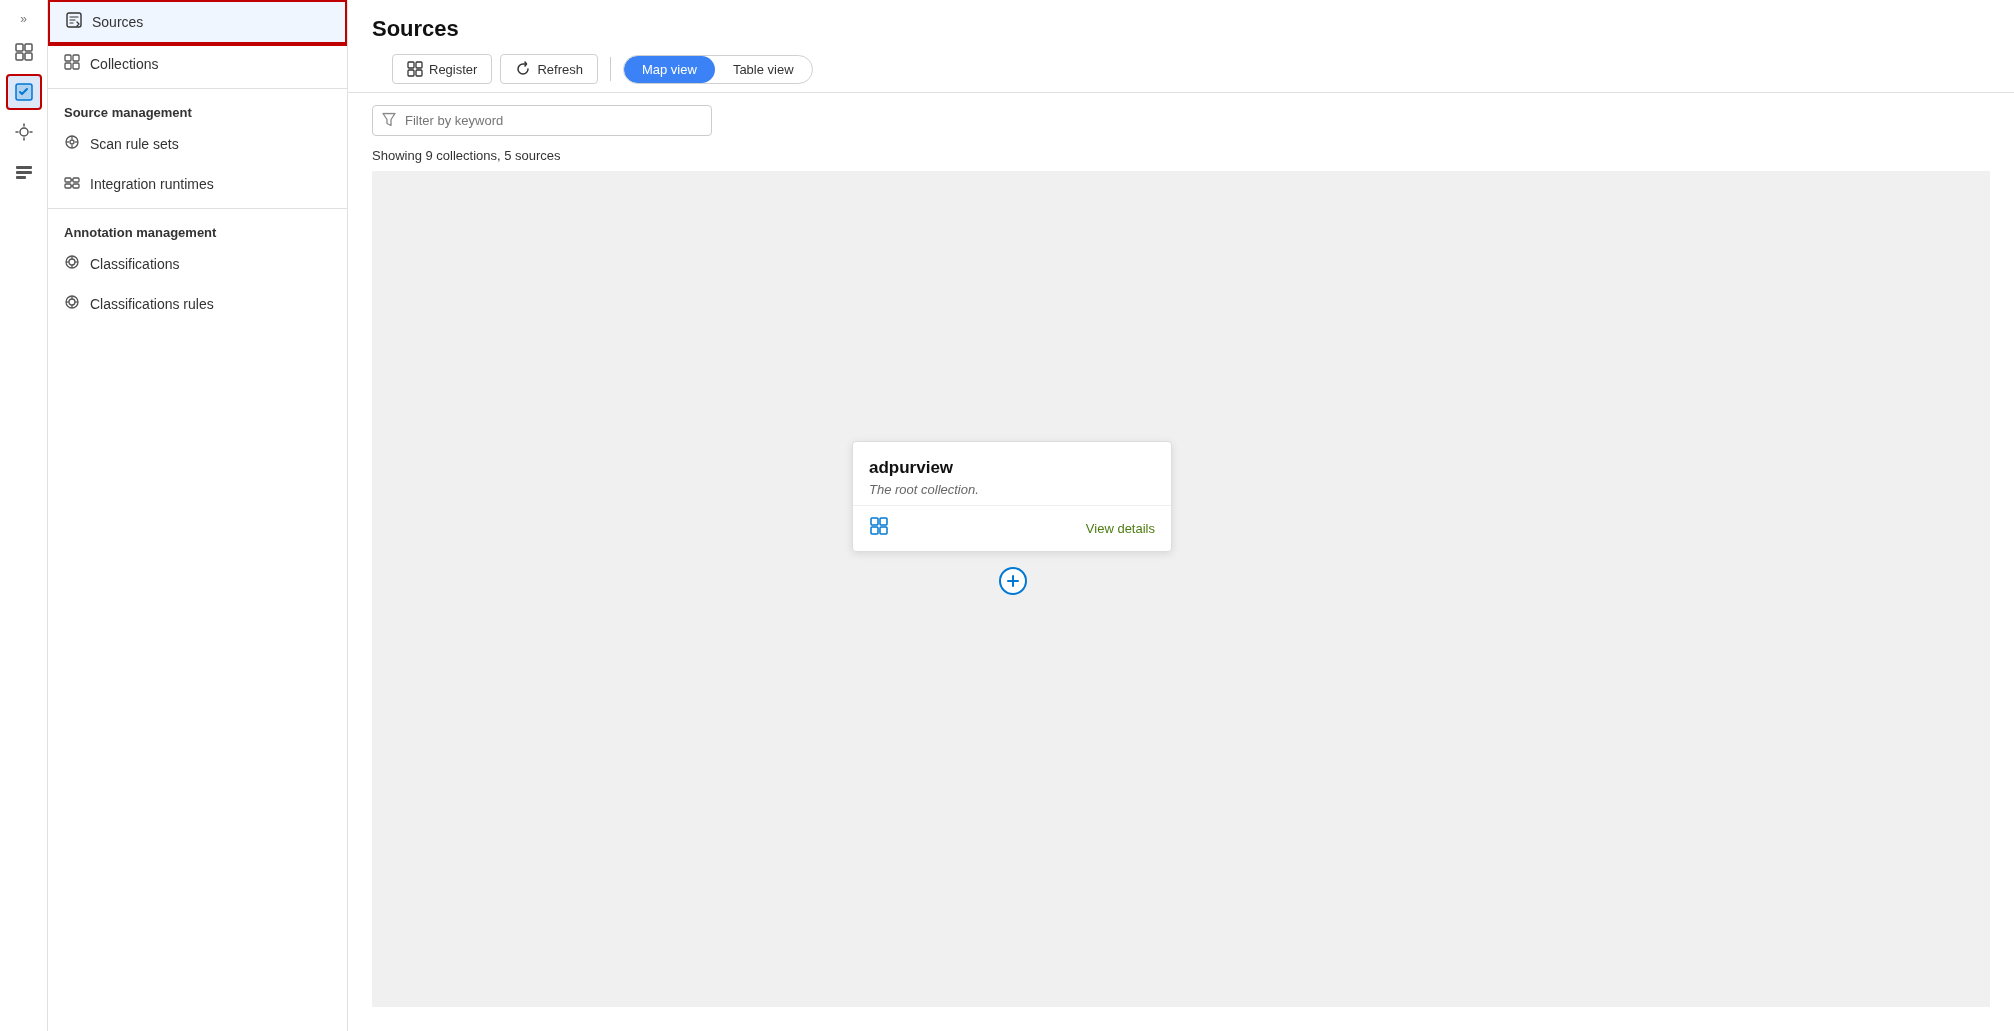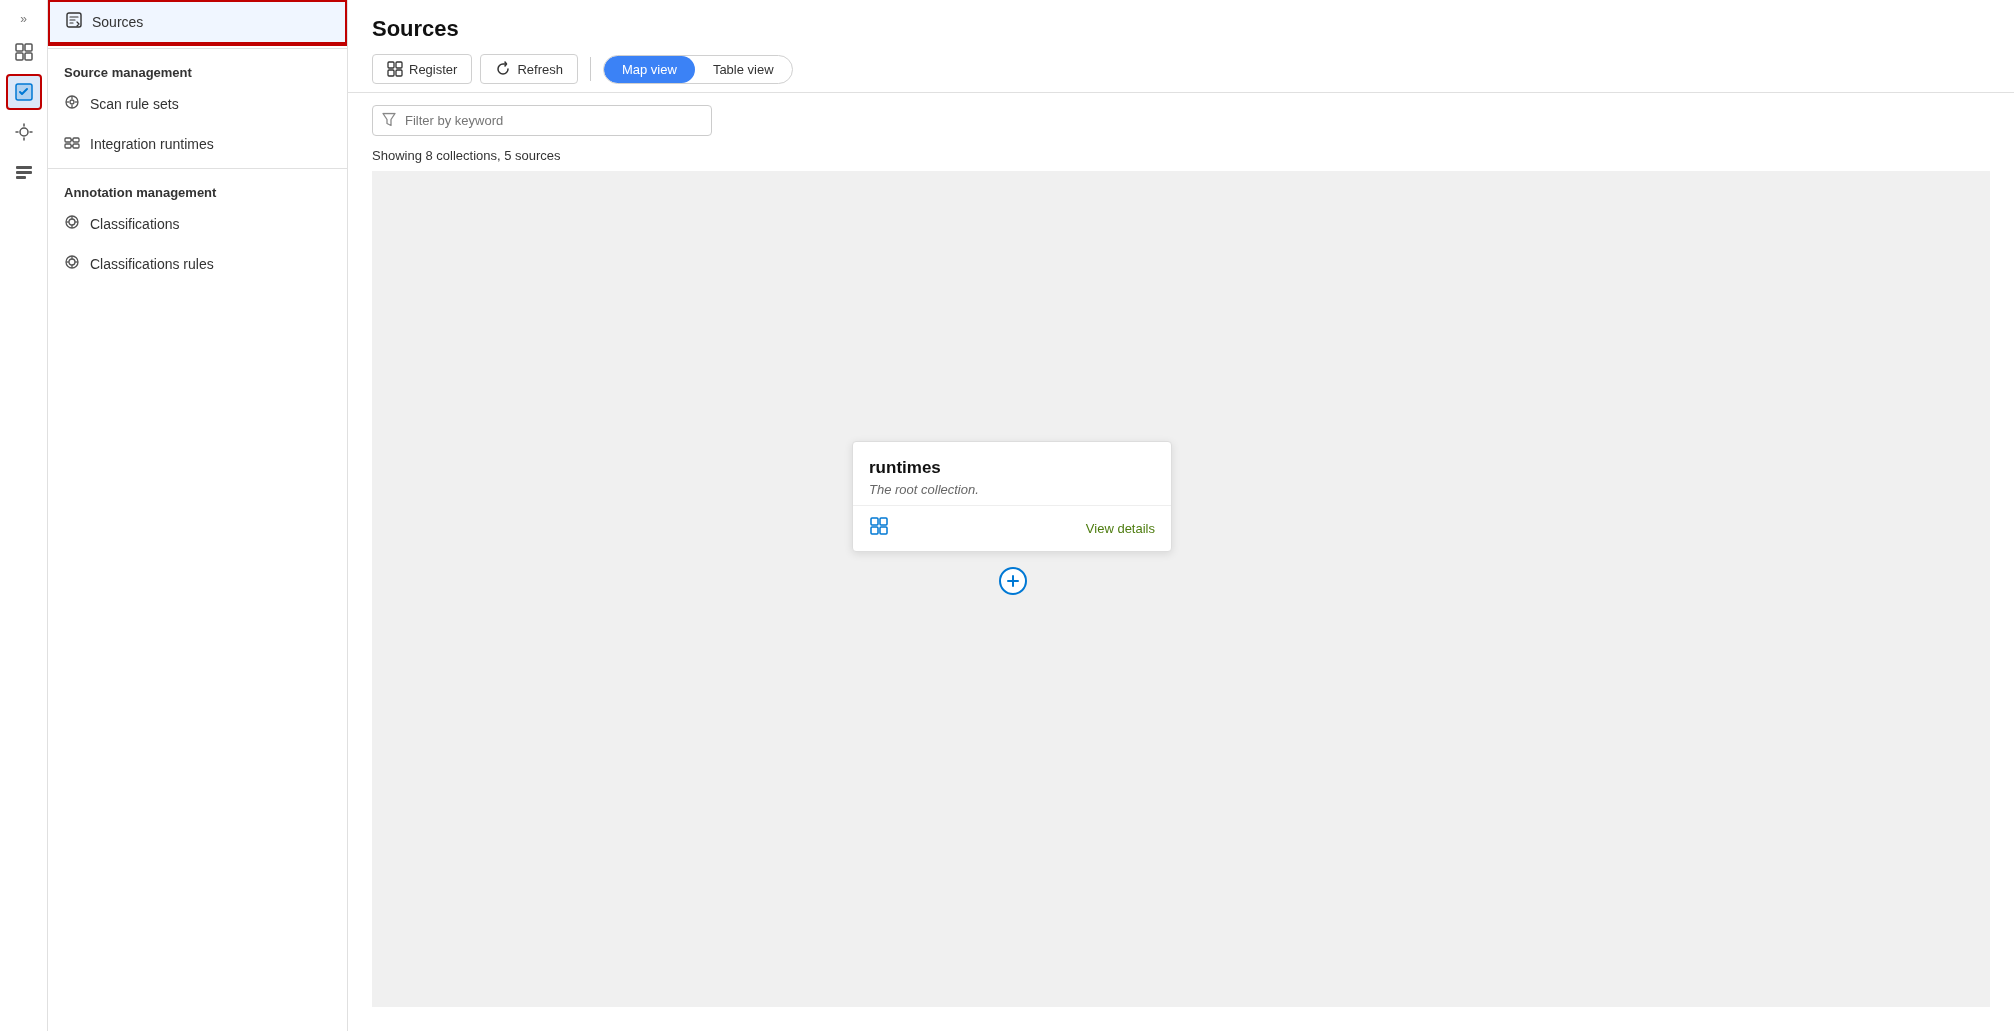--- a/index.html
+++ b/index.html
@@ -87,20 +87,21 @@
     .main-title {
       font-size: 22px;
       font-weight: 600;
       color: #111;
       margin-bottom: 12px;
     }
     .toolbar {
       display: flex;
       align-items: center;
       gap: 8px;
+      margin-left: 20px;
     }
     .toolbar-btn {
       display: flex;
       align-items: center;
       gap: 6px;
       padding: 6px 14px;
       border: 1px solid #d0d0d0;
       border-radius: 4px;
       background: #fff;
       cursor: pointer;
@@ -277,20 +278,31 @@
     <span class="item-icon">
       <svg width="16" height="16" viewBox="0 0 16 16" fill="none" xmlns="http://www.w3.org/2000/svg">
         <rect x="1" y="1" width="14" height="14" rx="2" stroke="#333" stroke-width="1.4"></rect>
         <path d="M4 8h5M4 5h8M4 11h3" stroke="#333" stroke-width="1.2" stroke-linecap="round"></path>
         <path d="M11 10l2 2-2 2" stroke="#333" stroke-width="1.2" stroke-linecap="round" stroke-linejoin="round"></path>
       </svg>
     </span>
     <span>Sources</span>
   </div>
 
+  <div class="sidebar-item">
+    <span class="item-icon">
+      <svg width="16" height="16" viewBox="0 0 16 16" fill="none" xmlns="http://www.w3.org/2000/svg">
+        <rect x="1" y="1" width="6" height="6" rx="1" stroke="#555" stroke-width="1.3"></rect>
+        <rect x="9" y="1" width="6" height="6" rx="1" stroke="#555" stroke-width="1.3"></rect>
+        <rect x="1" y="9" width="6" height="6" rx="1" stroke="#555" stroke-width="1.3"></rect>
+        <rect x="9" y="9" width="6" height="6" rx="1" stroke="#555" stroke-width="1.3"></rect>
+      </svg>
+    </span>
+    <span>Collections</span>
+  </div>
 
   <div class="sidebar-divider"></div>
 
   <div class="sidebar-section-header">Source management</div>
 
   <div class="sidebar-item">
     <span class="item-icon">
       <svg width="16" height="16" viewBox="0 0 16 16" fill="none" xmlns="http://www.w3.org/2000/svg">
         <circle cx="8" cy="8" r="6" stroke="#555" stroke-width="1.3"></circle>
         <circle cx="8" cy="8" r="2" stroke="#555" stroke-width="1.3"></circle>
@@ -386,27 +398,27 @@
     <div class="filter-input-wrapper">
       <span class="filter-icon">
         <svg width="14" height="14" viewBox="0 0 14 14" fill="none" xmlns="http://www.w3.org/2000/svg">
           <polygon points="1,1 13,1 9,7 9,13 5,11 5,7" stroke="#888" stroke-width="1.3" fill="none" stroke-linejoin="round"></polygon>
         </svg>
       </span>
       <input class="filter-input" type="text" placeholder="Filter by keyword" style="">
     </div>
   </div>
 
-  <div class="showing-text">Showing 8 collections, 5 sources</div>
+  <div class="showing-text">Showing 9 collections, 5 sources</div>
 
   <div class="map-area">
 
     <div class="collection-card" style="left: 480px; top: 270px;">
       <div class="card-header">
-        <div class="card-name">runtimes</div>
+        <div class="card-name">adpurview</div>
         <div class="card-desc">The root collection.</div>
       </div>
       <div class="card-footer">
         <span class="card-footer-icon">
           <svg width="20" height="20" viewBox="0 0 20 20" fill="none" xmlns="http://www.w3.org/2000/svg">
             <rect x="2" y="2" width="7" height="7" rx="1" stroke="#0078d4" stroke-width="1.5"></rect>
             <rect x="11" y="2" width="7" height="7" rx="1" stroke="#0078d4" stroke-width="1.5"></rect>
             <rect x="2" y="11" width="7" height="7" rx="1" stroke="#0078d4" stroke-width="1.5"></rect>
             <rect x="11" y="11" width="7" height="7" rx="1" stroke="#0078d4" stroke-width="1.5"></rect>
           </svg>

